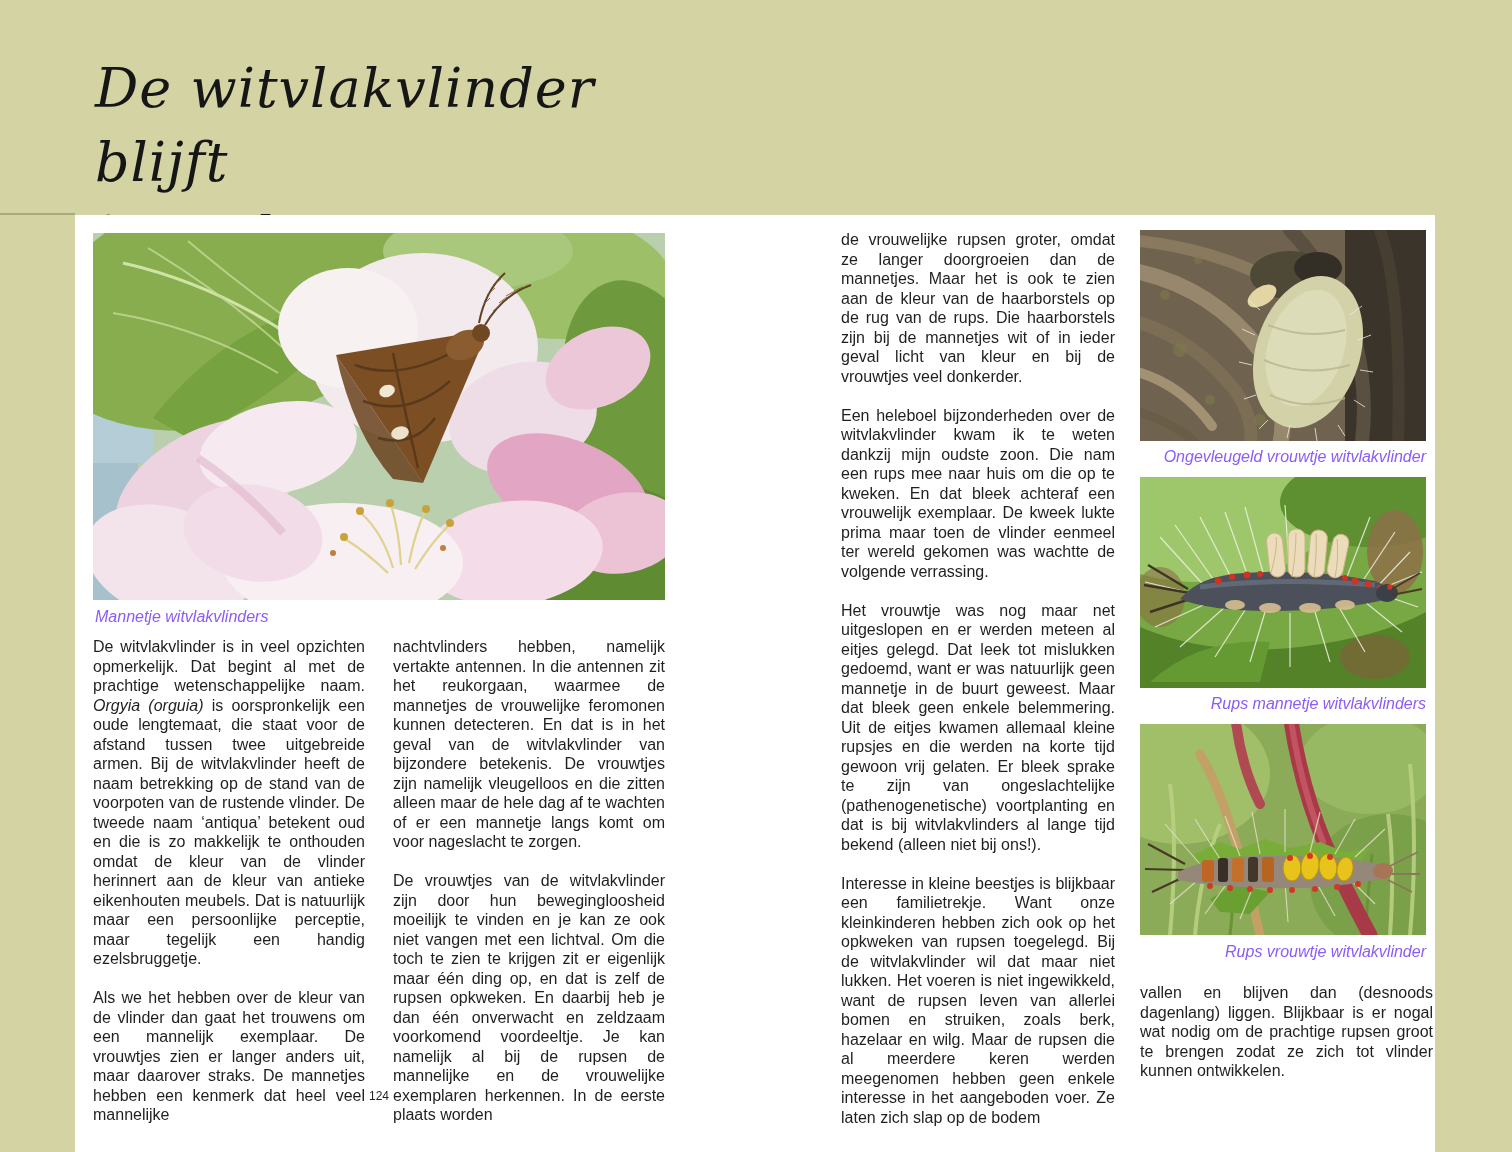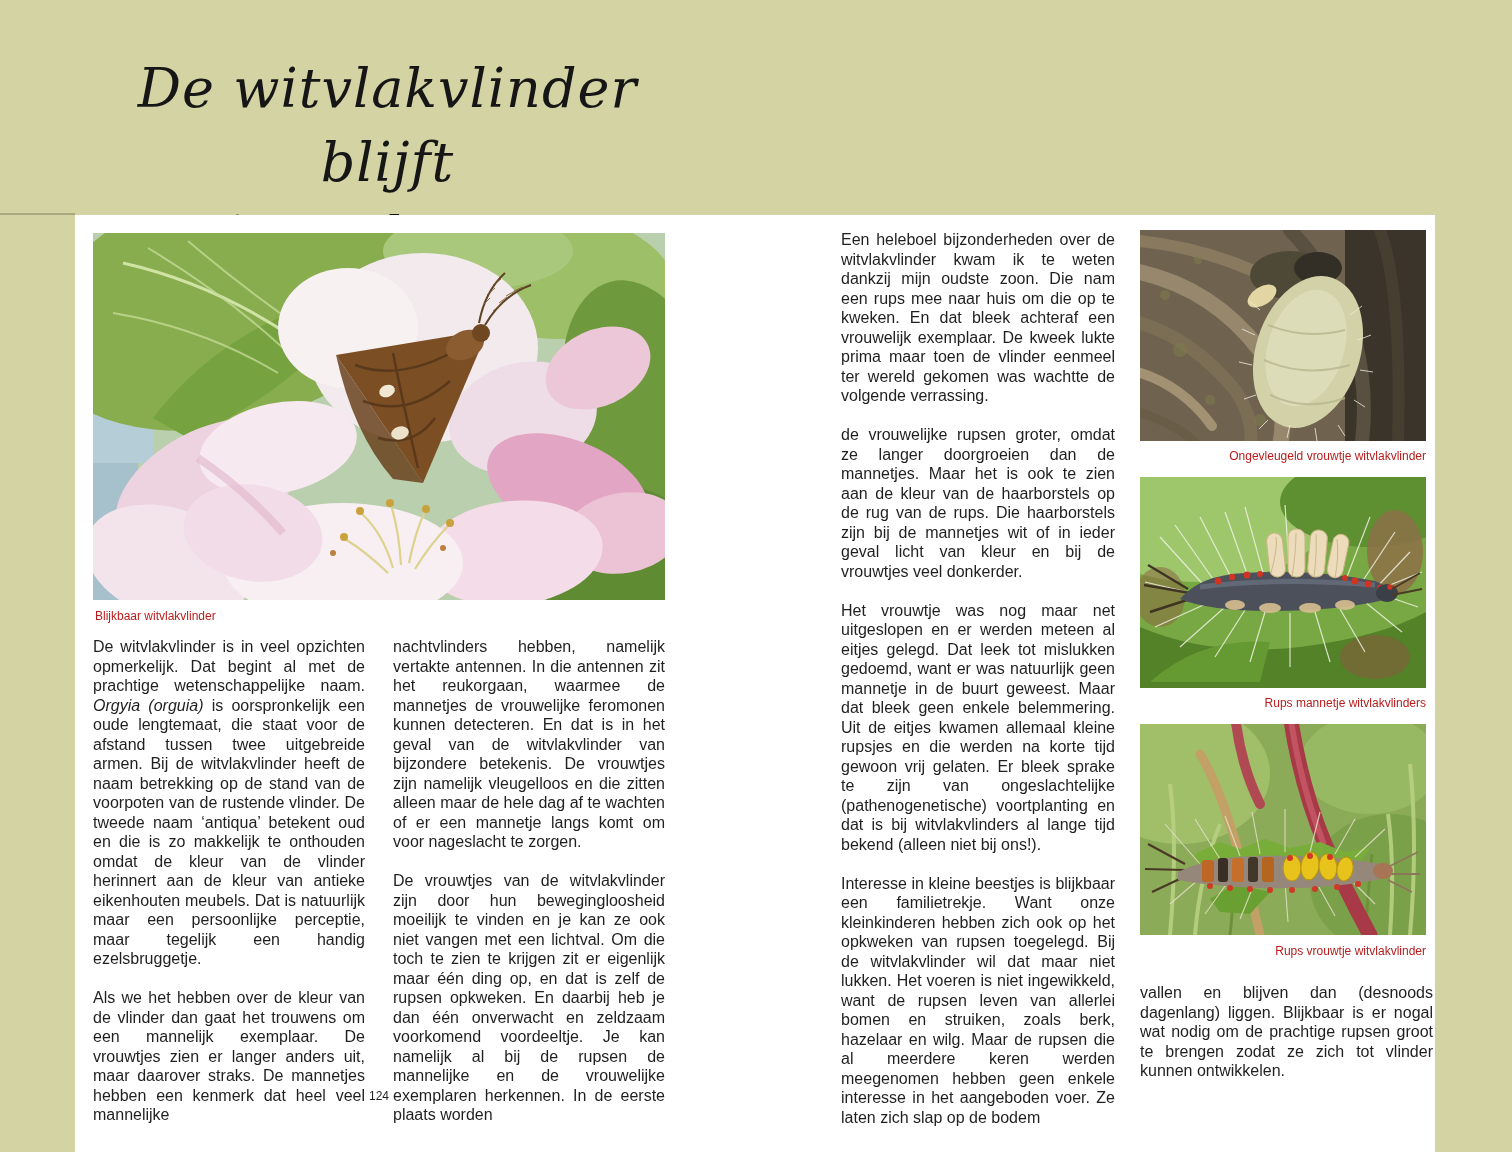--- a/index.html
+++ b/index.html
@@ -6,39 +6,39 @@
   html, body { width:1512px; height:1152px; }
   body {
     position:relative;
     overflow:hidden;
     background:#d3d3a4;
     font-family:"Liberation Sans", sans-serif;
     color:#1f1f1f;
   }
   .title {
     position:absolute; left:95px; top:52px; width:585px;
-    text-align:center;
+    text-align:left;
     font-family:"DejaVu Serif","Liberation Serif",serif;
     font-style:italic; font-weight:normal;
     font-size:54px; line-height:74px; color:#161616;
     letter-spacing:1px;
   }
   .margin-rule {
     position:absolute; left:0; top:213px; width:75px; height:2px;
     background:#a8a97c;
   }
   .paper {
     position:absolute; left:75px; top:215px; width:1360px; height:937px;
     background:#ffffff;
   }
   .photo { position:absolute; overflow:hidden; background:#888; }
   .photo svg { display:block; width:100%; height:100%; }
   .caption {
-    position:absolute; font-size:12px;
-    line-height:19px; color:#b91c1c; white-space:nowrap;
+    position:absolute; font-style:italic; font-size:16px;
+    line-height:19px; color:#8b5cf6; white-space:nowrap;
   }
   .caption.right { text-align:right; }
   .bodycol {
     position:absolute; font-size:16px; line-height:19.5px;
     text-align:justify; color:#1f1f1f;
   }
   .bodycol p { margin:0 0 19.5px 0; }
   .bodycol p:last-child { margin-bottom:0; }
   .pagenum { position:absolute; font-size:12px; text-align:center; color:#1f1f1f; }
 </style>
@@ -114,37 +114,37 @@
         <path d="M392 92 Q410 62 438 52"></path>
         <path d="M386 90 Q392 58 412 40"></path>
       </g>
       <g stroke="#7c5e35" stroke-width="1" opacity="0.9">
         <path d="M400 78 l8 -6 M406 70 l8 -6 M413 63 l9 -5 M421 58 l9 -4"></path>
         <path d="M390 72 l7 -7 M394 62 l8 -7 M400 52 l8 -6"></path>
       </g>
     </svg>
   </figure>
 
-  <div class="caption" style="left:20px; top:392px;">Blijkbaar witvlakvlinder</div>
+  <div class="caption" style="left:20px; top:392px;">Mannetje witvlakvlinders</div>
 
   <div class="bodycol" style="left:18px; top:422px; width:272px;">
     <p><span>De witvlakvlinder is in veel opzichten opmerkelijk. Dat begint al met de prachtige wetenschappelijke naam. </span><i>Orgyia (orguia)</i><span> is oorspronkelijk een oude lengtemaat, die staat voor de afstand tussen twee uitgebreide armen. Bij de witvlakvlinder heeft de naam betrekking op de stand van de voorpoten van de rustende vlinder. De tweede naam ‘antiqua’ betekent oud en die is zo makkelijk te onthouden omdat de kleur van de vlinder herinnert aan de kleur van antieke eikenhouten meubels. Dat is natuurlijk maar een persoonlijke perceptie, maar tegelijk een handig ezelsbruggetje.</span></p>
     <p>Als we het hebben over de kleur van de vlinder dan gaat het trouwens om een mannelijk exemplaar. De vrouwtjes zien er langer anders uit, maar daarover straks. De mannetjes hebben een kenmerk dat heel veel mannelijke</p>
   </div>
 
   <div class="bodycol" style="left:318px; top:422px; width:272px;">
     <p>nachtvlinders hebben, namelijk vertakte antennen. In die antennen zit het reukorgaan, waarmee de mannetjes de vrouwelijke feromonen kunnen detecteren. En dat is in het geval van de witvlakvlinder van bijzondere betekenis. De vrouwtjes zijn namelijk vleugelloos en die zitten alleen maar de hele dag af te wachten of er een mannetje langs komt om voor nageslacht te zorgen.</p>
     <p>De vrouwtjes van de witvlakvlinder zijn door hun bewegingloosheid moeilijk te vinden en je kan ze ook niet vangen met een lichtval. Om die toch te zien te krijgen zit er eigenlijk maar één ding op, en dat is zelf de rupsen opkweken. En daarbij heb je dan één onverwacht en zeldzaam voorkomend voordeeltje. Je kan namelijk al bij de rupsen de mannelijke en de vrouwelijke exemplaren herkennen. In de eerste plaats worden</p>
   </div>
 
   <div class="pagenum" style="left:18px; top:874px; width:572px;">124</div>
 
   <div class="bodycol" style="left:766px; top:15px; width:274px;">
+    <p>de vrouwelijke rupsen groter, omdat ze langer doorgroeien dan de mannetjes. Maar het is ook te zien aan de kleur van de haarborstels op de rug van de rups. Die haarborstels zijn bij de mannetjes wit of in ieder geval licht van kleur en bij de vrouwtjes veel donkerder.</p>
     <p>Een heleboel bijzonderheden over de witvlakvlinder kwam ik te weten dankzij mijn oudste zoon. Die nam een rups mee naar huis om die op te kweken. En dat bleek achteraf een vrouwelijk exemplaar. De kweek lukte prima maar toen de vlinder eenmeel ter wereld gekomen was wachtte de volgende verrassing.</p>
-    <p>de vrouwelijke rupsen groter, omdat ze langer doorgroeien dan de mannetjes. Maar het is ook te zien aan de kleur van de haarborstels op de rug van de rups. Die haarborstels zijn bij de mannetjes wit of in ieder geval licht van kleur en bij de vrouwtjes veel donkerder.</p>
     <p>Het vrouwtje was nog maar net uitgeslopen en er werden meteen al eitjes gelegd. Dat leek tot mislukken gedoemd, want er was natuurlijk geen mannetje in de buurt geweest. Maar dat bleek geen enkele belemmering. Uit de eitjes kwamen allemaal kleine rupsjes en die werden na korte tijd gewoon vrij gelaten. Er bleek sprake te zijn van ongeslachtelijke (pathenogenetische) voortplanting en dat is bij witvlakvlinders al lange tijd bekend (alleen niet bij ons!).</p>
     <p>Interesse in kleine beestjes is blijkbaar een familietrekje. Want onze kleinkinderen hebben zich ook op het opkweken van rupsen toegelegd. Bij de witvlakvlinder wil dat maar niet lukken. Het voeren is niet ingewikkeld, want de rupsen leven van allerlei bomen en struiken, zoals berk, hazelaar en wilg. Maar de rupsen die al meerdere keren werden meegenomen hebben geen enkele interesse in het aangeboden voer. Ze laten zich slap op de bodem</p>
   </div>
 
   <figure class="photo" style="left:1065px; top:15px; width:286px; height:211px;">
     <svg viewBox="0 0 286 211" preserveAspectRatio="none">
       <rect width="286" height="211" fill="#6f6350"></rect>
       <rect x="205" width="81" height="211" fill="#3a342b"></rect>
       <g stroke-linecap="round" fill="none">
         <path d="M-10 40 Q70 55 120 120 Q150 170 140 215" stroke="#97876c" stroke-width="16"></path>

